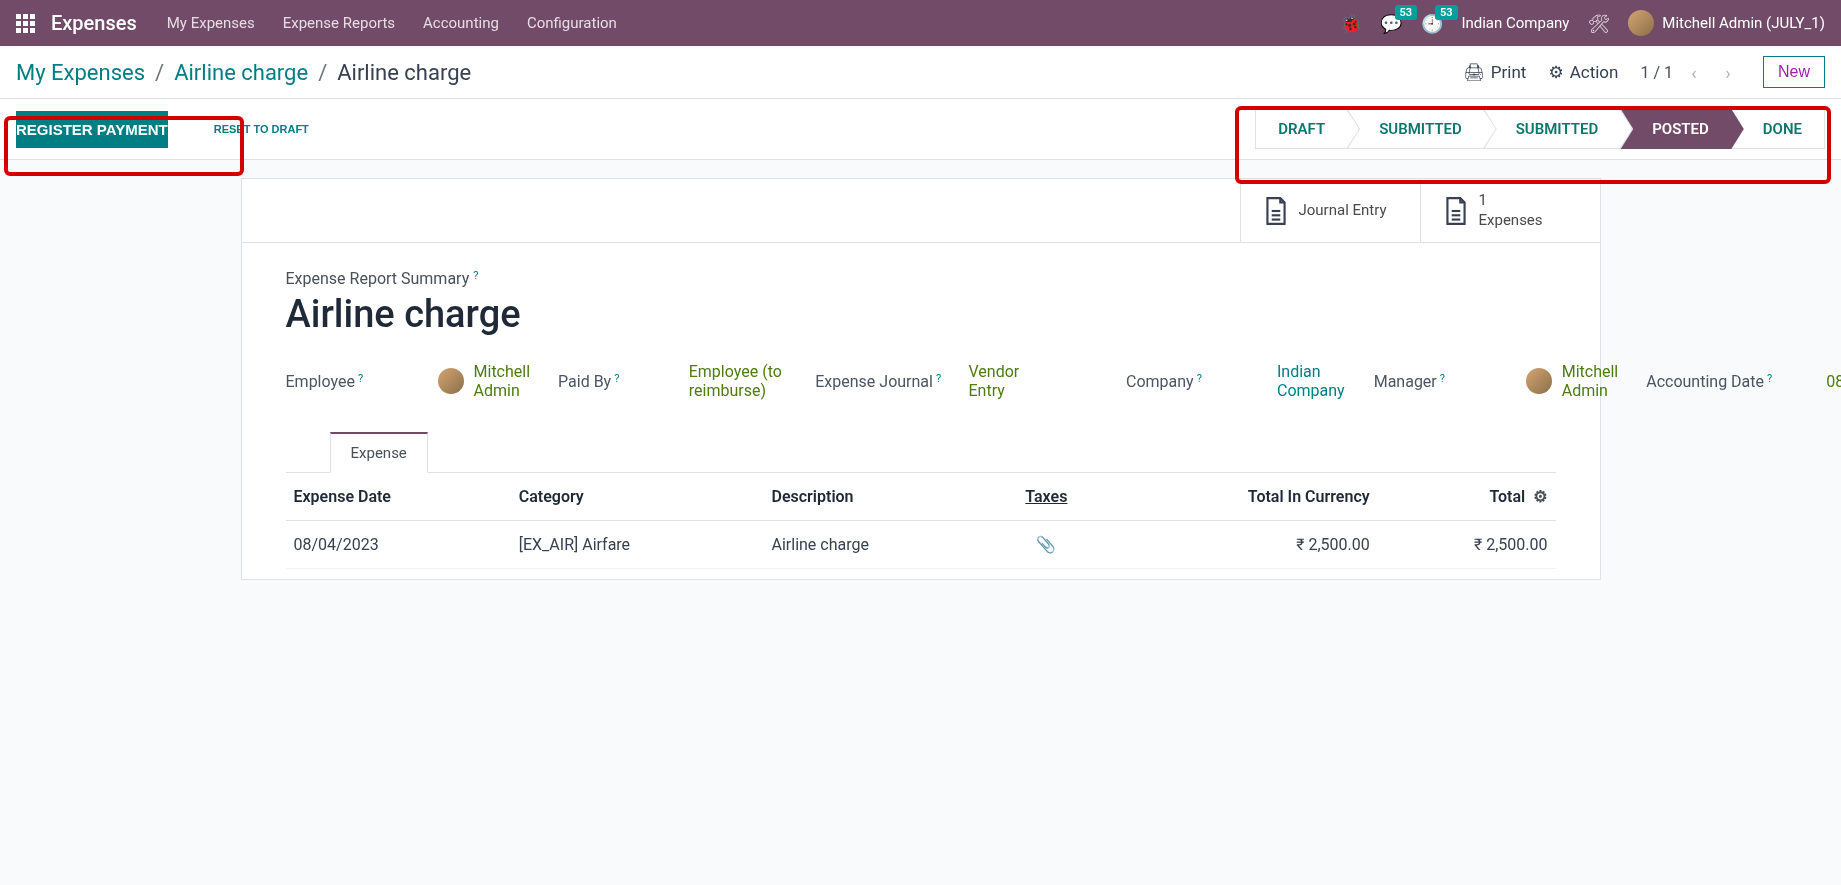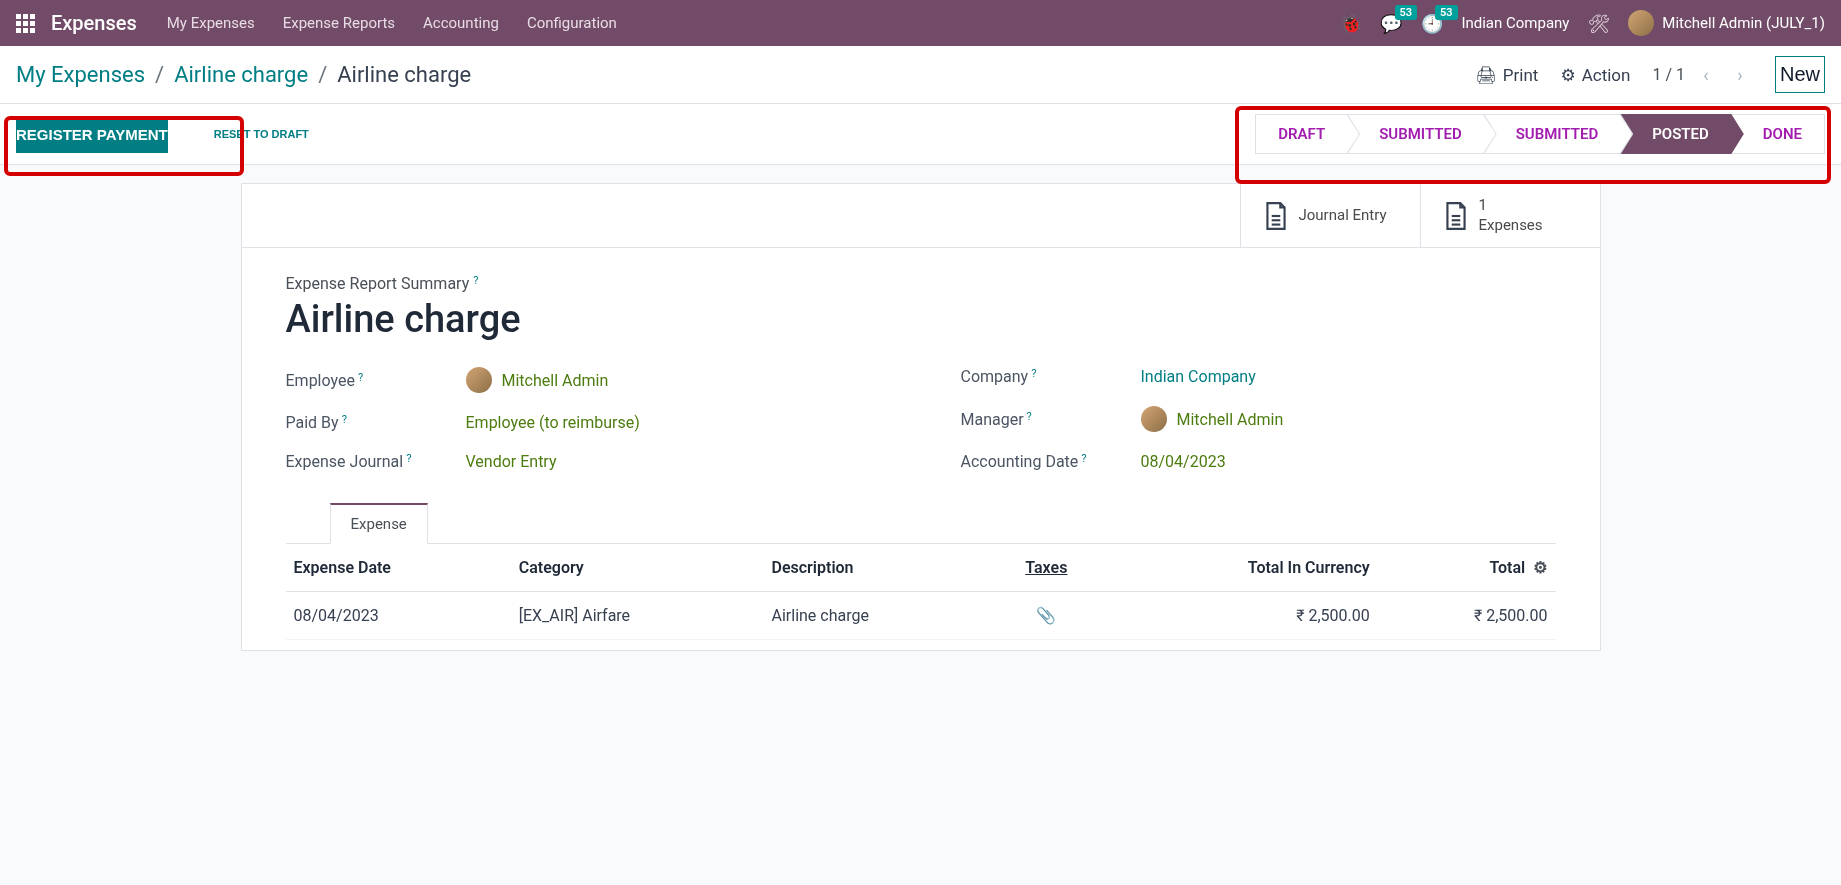--- a/index.html
+++ b/index.html
@@ -21,29 +21,29 @@
 
 .control-panel { background: #fff; border-bottom: 1px solid #dee2e6; padding: 10px 16px; display: flex; align-items: center; }
 .breadcrumb { display: flex; align-items: center; gap: 10px; font-size: 22px; }
 .breadcrumb .link { color: #017e84; cursor: pointer; }
 .breadcrumb .sep { color: #6c757d; }
 .breadcrumb .current { color: #374151; }
 .cp-right { margin-left: auto; display: flex; align-items: center; gap: 22px; }
 .cp-action { display: flex; align-items: center; gap: 6px; cursor: pointer; font-size: 17px; color: #374151; }
 .pager { display: flex; align-items: center; gap: 8px; font-size: 16px; color: #495057; }
 .pager-btn { width: 26px; height: 26px; display: flex; align-items: center; justify-content: center; color: #adb5bd; cursor: pointer; font-size: 18px; }
-.new-btn { border: 1px solid #017e84; color: #0f172a; padding: 6px 4px; font-size: 20px; font-weight: 500; cursor: pointer; background:#fff; }
+.new-btn { border: 1px solid #017e84; color: #a21caf; padding: 6px 14px; font-size: 16px; font-weight: 500; cursor: pointer; background:#fff; }
 
 .status-bar { background: #fff; border-bottom: 1px solid #dee2e6; padding: 10px 16px; display: flex; align-items: center; position: relative; }
 .action-buttons { display: flex; gap: 14px; align-items: center; }
 .btn-primary { background: #017e84; color: #fff; border: none; padding: 10px 0; font-size: 15px; font-weight: 600; cursor: pointer; }
 .btn-secondary { background: transparent; color: #017e84; border: none; padding: 10px 8px; font-size: 11px; font-weight: 600; cursor: pointer; margin-left: 24px; }
 
 .progress-steps { margin-left: auto; display: flex; align-items: center; }
-.step { position: relative; padding: 10px 22px 10px 32px; font-size: 15px; font-weight: 600; color: #a21caf; background: #fff; border-top: 1px solid #dee2e6; border-bottom: 1px solid #dee2e6; }
+.step { position: relative; padding: 10px 22px 10px 32px; font-size: 15px; font-weight: 600; color: #0f766e; background: #fff; border-top: 1px solid #dee2e6; border-bottom: 1px solid #dee2e6; }
 .step:first-child { border-left: 1px solid #dee2e6; padding-left: 22px; }
 .step::after { content: ""; position: absolute; right: -12px; top: 0; bottom: 0; width: 24px; background: inherit; clip-path: polygon(0 0, 50% 0, 100% 50%, 50% 100%, 0 100%); z-index: 2; border-right: 1px solid #dee2e6; }
 .step::before { content: ""; position: absolute; right: -13px; top: -1px; bottom: -1px; width: 25px; background: #dee2e6; clip-path: polygon(0 0, 50% 0, 100% 50%, 50% 100%, 0 100%); z-index: 1; }
 .step.active { background: #714B67; color: #fff; border-color: #714B67; }
 .step.active::after { background: #714B67; border-color: #714B67; }
 .step.active::before { background: #714B67; }
 .step:last-child { border-right: 1px solid #dee2e6; }
 .step:last-child::after, .step:last-child::before { display: none; }
 
 .highlight-box { position: absolute; border: 4px solid #d40000; border-radius: 6px; pointer-events: none; z-index: 10; }
@@ -56,21 +56,21 @@
 .stat-btn { display: flex; align-items: center; gap: 10px; padding: 12px 22px; border-left: 1px solid #dee2e6; cursor: pointer; min-width: 180px; }
 .stat-btn svg { width: 26px; height: 30px; }
 .stat-text { display: flex; flex-direction: column; font-size: 15px; color: #4a4a4a; line-height: 1.3; }
 
 .sheet-body { padding: 26px 44px 10px; }
 .summary-label { font-size: 16px; color: #495057; display:flex; align-items:flex-start; gap:4px;}
 .help-q { color: #017e84; font-size: 11px; vertical-align: super; cursor: help; }
 .title { font-size: 38px; font-weight: 500; color: #1f2937; margin: 4px 0 26px; }
 
 .field-grid { display: flex; gap: 80px; }
-.field-col { flex: 1; display: flex; flex-direction: column; gap: 20px; }
+.field-col { flex: 1; display: flex; flex-direction: row; }
 .field-row { display: flex; align-items: center; }
 .field-label { width: 180px; font-size: 16px; color: #4b5563; display:flex; align-items:flex-start; gap:3px;}
 .field-value { font-size: 16px; color: #4d7c0f; display: flex; align-items: center; gap: 10px; }
 .field-value.link { color: #017e84; }
 .avatar-sm { width: 26px; height: 26px; border-radius: 50%; background: linear-gradient(135deg,#d4a574,#8b6f47); flex-shrink:0; }
 
 .tabs { margin-top: 32px; display: flex; border-bottom: 1px solid #dee2e6; padding-left: 44px; }
 .tab { padding: 10px 20px; font-size: 15px; color: #495057; cursor: pointer; border: 1px solid transparent; margin-bottom: -1px; }
 .tab.active { border: 1px solid #dee2e6; border-bottom: 1px solid #fff; background: #fff; border-top: 2px solid #714B67; }
 

